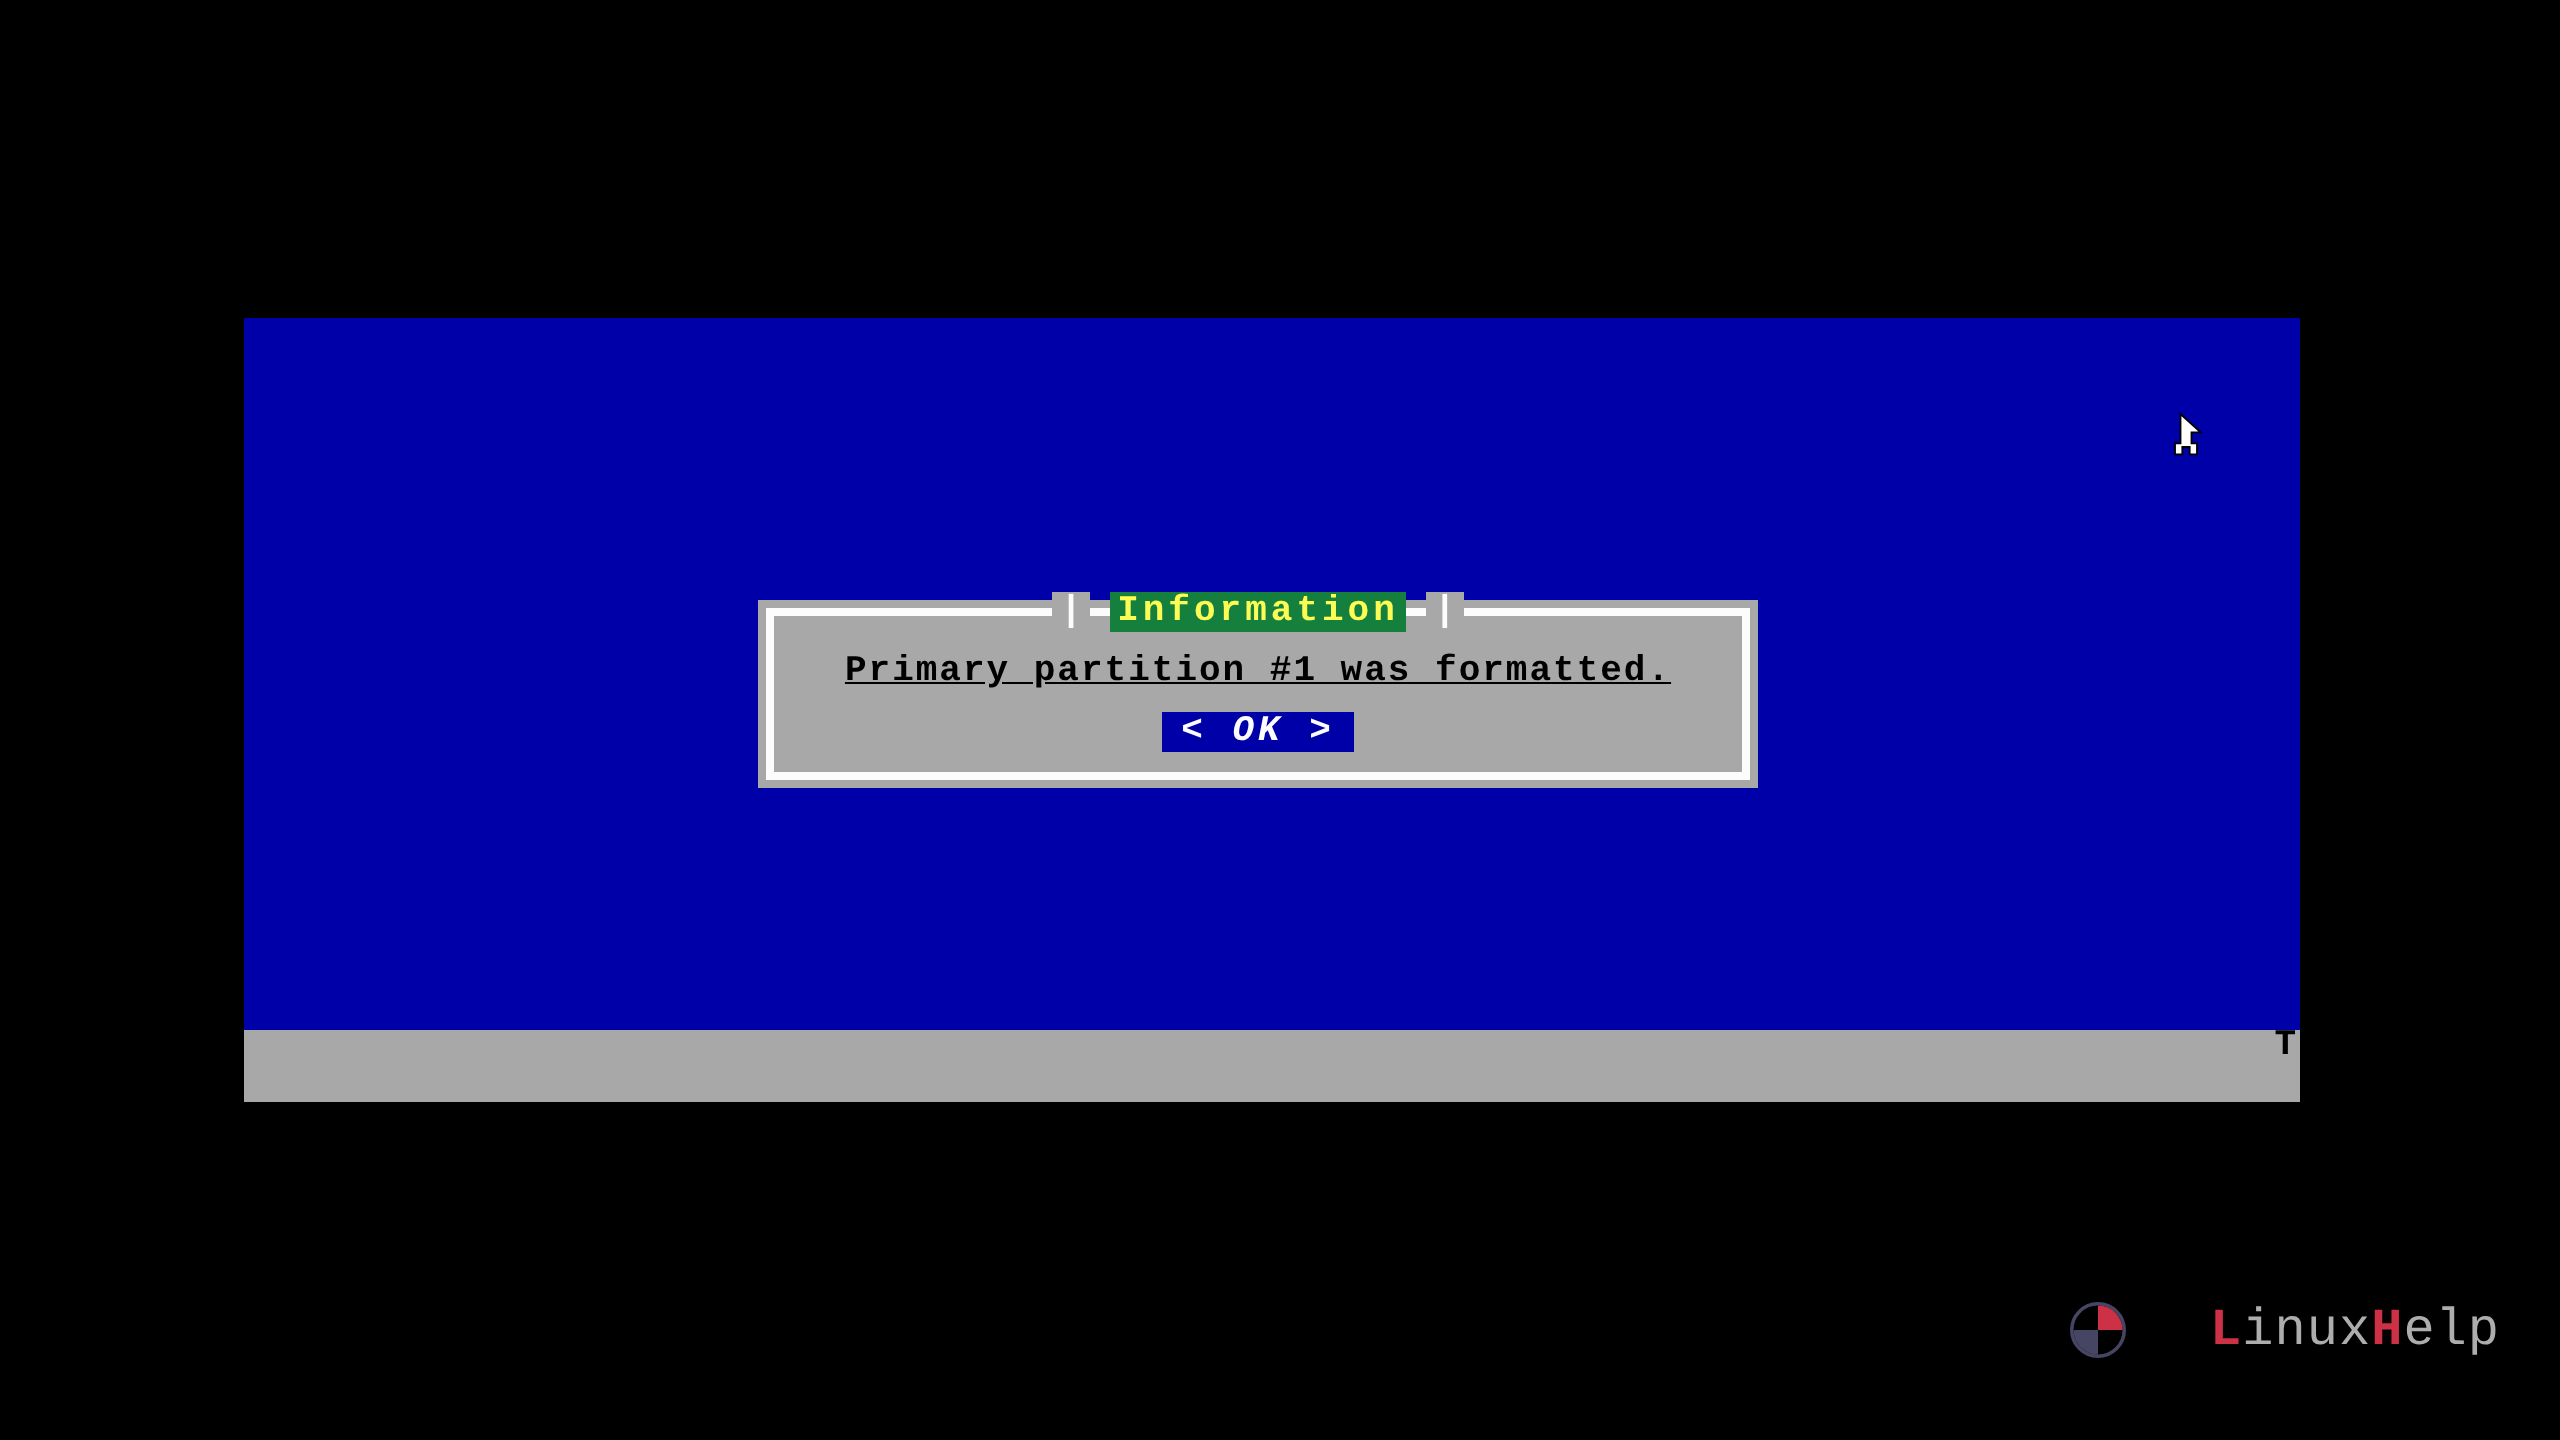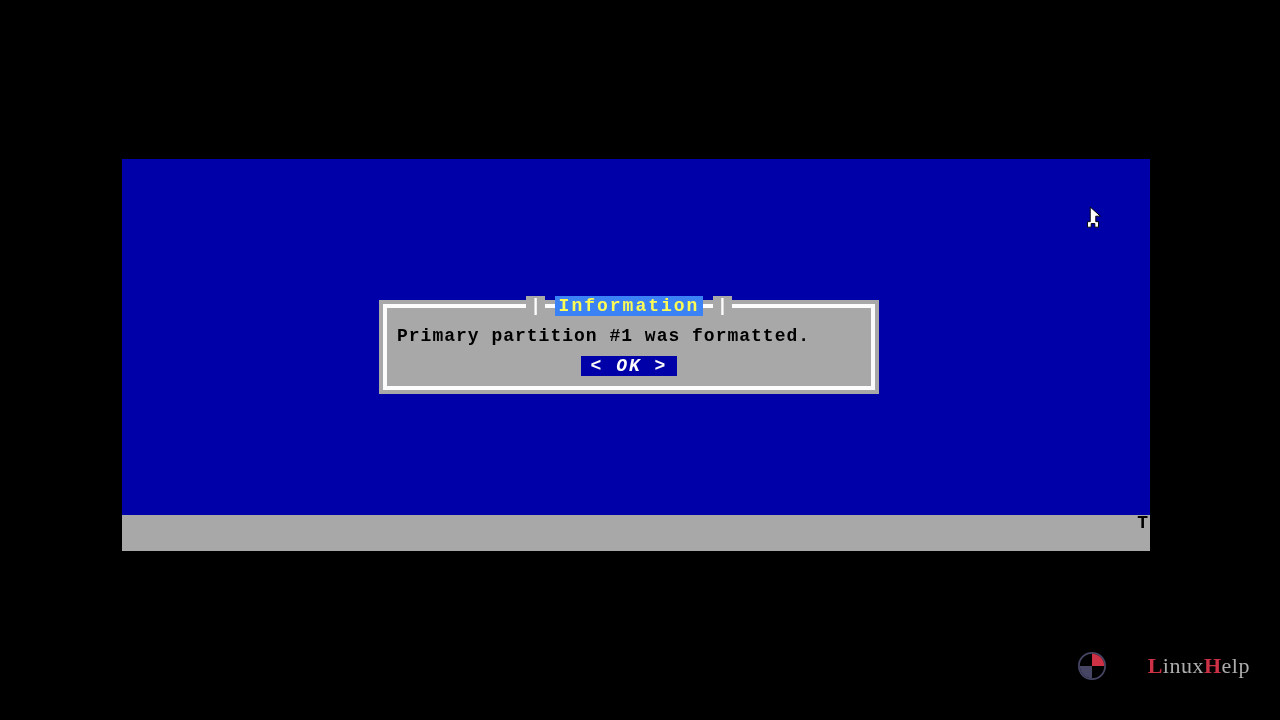--- a/index.html
+++ b/index.html
@@ -62,21 +62,21 @@
   }
   .dialog-title-wrap {
     position: absolute;
     top: -12px;
     left: 0;
     width: 100%;
     text-align: center;
   }
   .dialog-title {
     display: inline-block;
-    background: #3b82f6;
+    background: #15803d;
     color: #fcfc54;
     font-weight: bold;
     font-size: 18px;
     letter-spacing: 2px;
     padding: 0 4px;
   }
   .title-break {
     display: inline-block;
     background: #a8a8a8;
     color: #fcfcfc;
@@ -84,22 +84,24 @@
     font-size: 18px;
     padding: 0 4px;
     vertical-align: top;
   }
 
   .dialog-message {
     color: #000;
     font-weight: bold;
     font-size: 18px;
     letter-spacing: 1px;
+    text-align: center;
     margin-bottom: 10px;
     white-space: nowrap;
+    text-decoration: underline;
   }
 
   .ok-button {
     display: block;
     margin: 0 auto 2px auto;
     background: #0000a8;
     color: #fcfcfc;
     font-family: "Courier New", monospace;
     font-weight: bold;
     font-size: 18px;
@@ -118,22 +120,22 @@
     display: flex;
     align-items: center;
     gap: 6px;
     opacity: 0.95;
   }
   .wm-icon {
     width: 28px;
     height: 28px;
   }
   .wm-text {
-    font-family: Liberation Serif, serif;
-    font-size: 22px;
+    font-family: Liberation Mono, monospace;
+    font-size: 26px;
     color: #b7b7b7;
     letter-spacing: 0.5px;
     margin-left: 36px;
   }
   .wm-text .l { color: #d8344a; font-weight: bold; }
   .wm-text .h { color: #d8344a; font-weight: bold; }
 </style>
 </head>
 <body>
 

